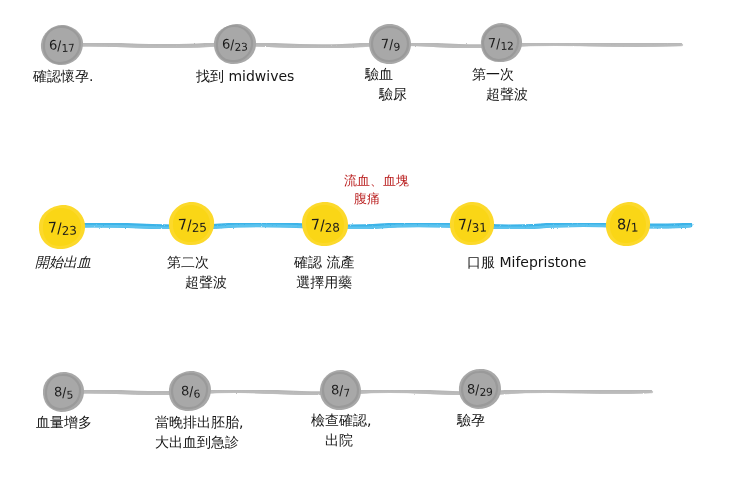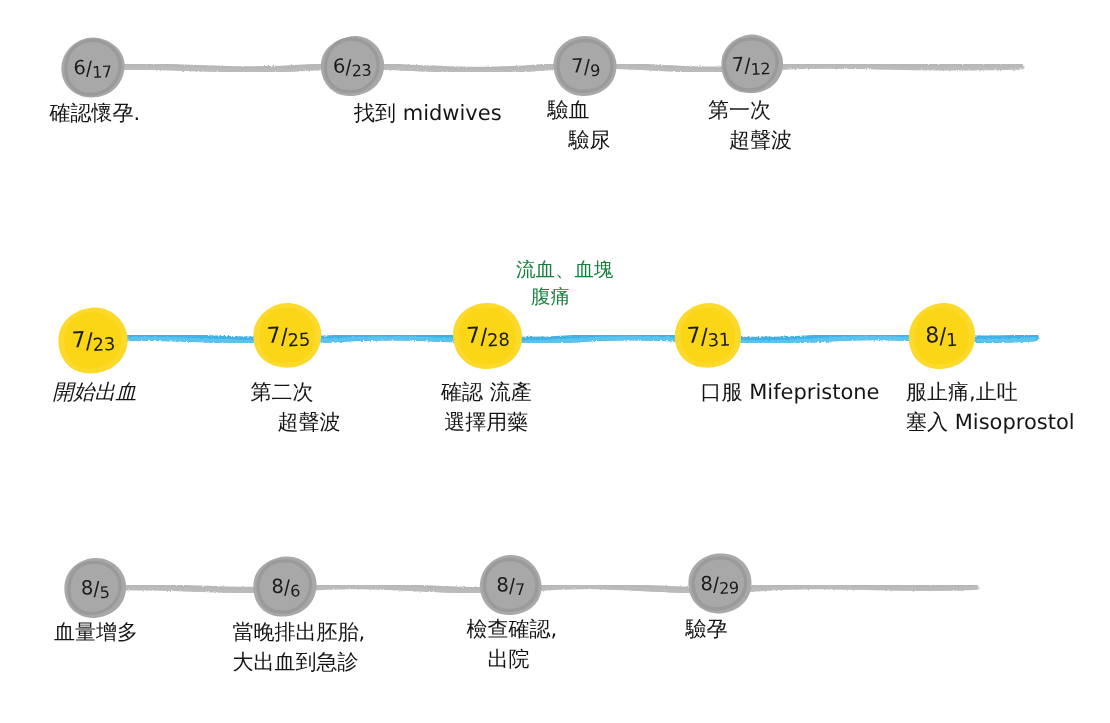--- a/index.html
+++ b/index.html
@@ -83,21 +83,21 @@
   }
   .label .ln { display: block; }
   .label .ln.indent1 { padding-left: 14px; }
   .label .ln.indent2 { padding-left: 18px; }
 
   .note {
     position: absolute;
     z-index: 4;
     font-size: 13px;
     line-height: 1.4;
-    color: #15803d;
+    color: #b91c1c;
     white-space: nowrap;
     font-family: "DejaVu Sans", sans-serif;
   }
   .note .ln { display: block; }
   .note .ln.indent1 { padding-left: 10px; }
 </style>
 </head>
 <body>
 
 <div id="timeline-canvas">
@@ -141,21 +141,21 @@
     <span class="ln">確認懷孕.</span>
   </div>
 
   <div class="node gray" style="left:235px; top:44px;">
     <svg class="blob" viewBox="0 0 46 42" xmlns="http://www.w3.org/2000/svg">
       <path d="M24,1 C34,0 45,10 44,22 C43,34 33,41 21,41 C9,41 1,31 2,19 C3,8 14,2 24,1 Z" fill="#a8a8a8"></path>
       <path d="M22,3 C32,3 41,11 40,22 C39,32 30,39 20,38 C10,38 4,30 5,20 C6,10 13,3 22,3 Z" fill="none" stroke="#9a9a9a" stroke-width="2.2"></path>
     </svg>
     <span class="date"><span class="num">6</span><span class="sl">/</span><span class="den">23</span></span>
   </div>
-  <div class="label" style="left:196px; top:66px;margin-left:40px;">
+  <div class="label" style="left:196px; top:66px;">
     <span class="ln">找到 midwives</span>
   </div>
 
   <div class="node gray" style="left:390px; top:44px;">
     <svg class="blob" viewBox="0 0 46 42" xmlns="http://www.w3.org/2000/svg">
       <path d="M23,1 C34,1 44,10 44,21 C44,33 34,41 22,41 C10,41 2,32 2,20 C2,9 12,1 23,1 Z" fill="#a8a8a8"></path>
       <path d="M23,4 C33,4 41,11 41,21 C41,31 33,38 22,38 C12,38 5,31 5,21 C5,11 13,4 23,4 Z" fill="none" stroke="#9a9a9a" stroke-width="2.2"></path>
     </svg>
     <span class="date"><span class="num">7</span><span class="sl">/</span><span class="den">9</span></span>
   </div>
@@ -226,24 +226,20 @@
     <span class="ln">口服 Mifepristone</span>
   </div>
 
   <div class="node yellow" style="left:628px; top:224px;">
     <svg class="blob" viewBox="0 0 50 46" xmlns="http://www.w3.org/2000/svg">
       <path d="M25,1 C37,0 48,11 47,24 C46,37 36,45 23,45 C10,45 2,35 3,22 C4,10 14,2 25,1 Z" fill="#fcd92b"></path>
       <path d="M24,4 C35,4 43,13 43,24 C43,36 33,42 22,42 C12,42 6,33 7,22 C8,11 15,5 24,4 Z" fill="#fad616"></path>
     </svg>
     <span class="date"><span class="num">8</span><span class="sl">/</span><span class="den">1</span></span>
   </div>
-  <div class="label" style="left:604px; top:252px;">
-    <span class="ln">服止痛,止吐</span>
-    <span class="ln">塞入 Misoprostol</span>
-  </div>
 
   <div class="node gray" style="left:63px; top:392px;">
     <svg class="blob" viewBox="0 0 46 42" xmlns="http://www.w3.org/2000/svg">
       <path d="M24,1 C35,1 45,10 44,22 C43,34 33,41 21,41 C9,40 2,31 3,19 C4,8 14,1 24,1 Z" fill="#a8a8a8"></path>
       <path d="M22,4 C32,3 41,11 40,21 C39,32 30,38 20,38 C11,38 5,30 6,20 C7,10 13,4 22,4 Z" fill="none" stroke="#9a9a9a" stroke-width="2.2"></path>
     </svg>
     <span class="date"><span class="num">8</span><span class="sl">/</span><span class="den">5</span></span>
   </div>
   <div class="label" style="left:36px; top:412px;">
     <span class="ln">血量增多</span>

